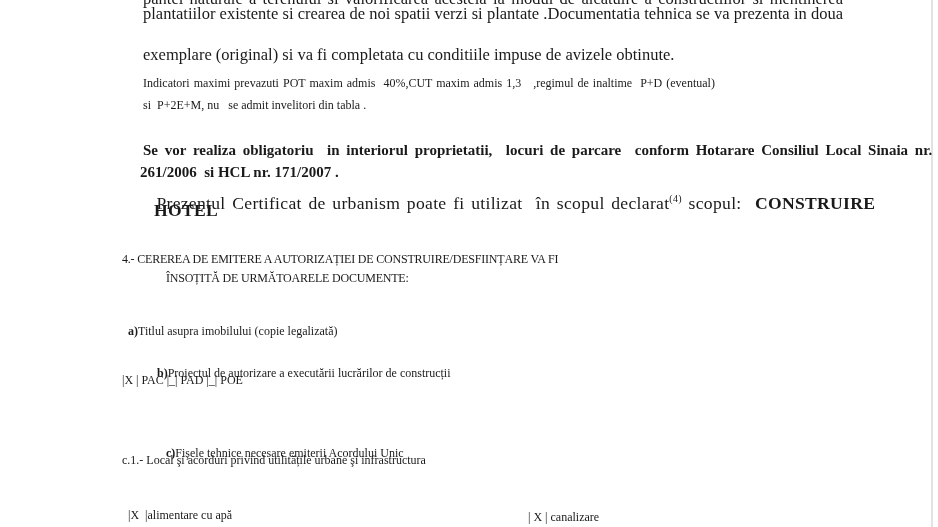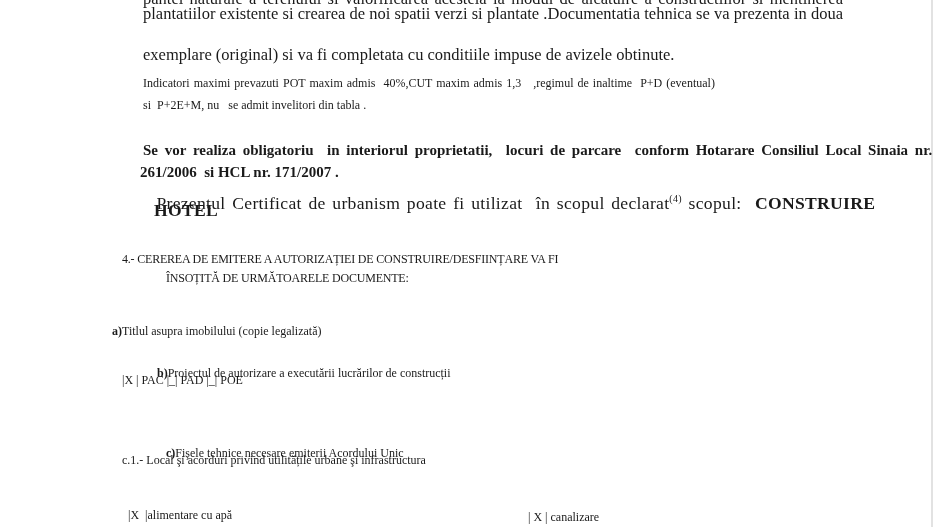--- a/index.html
+++ b/index.html
@@ -57,21 +57,21 @@
 <div class="line t13b" style="left:140px; top:148px;">261/2006  si HCL nr. 171/2007 .</div>
 
 <div class="line t17" style="left:143px; top:177px; word-spacing:2px;">
   <span>Prezentul Certificat de urbanism poate fi utilizat  în scopul declarat</span><sup>(4)</sup><span> scopul:  </span><span class="b">CONSTRUIRE</span>
 </div>
 <div class="line t17 b" style="left:154px; top:202px;">HOTEL</div>
 
 <div class="line t18" style="left:122px; top:253px; letter-spacing:-0.2px;">4.- CEREREA DE EMITERE A AUTORIZAȚIEI DE CONSTRUIRE/DESFIINȚARE VA FI</div>
 <div class="line t18" style="left:122px; top:272px; letter-spacing:-0.2px;margin-left:44px;">ÎNSOȚITĂ DE URMĂTOARELE DOCUMENTE:</div>
 
-<div class="line t18" style="left:106px; top:313px;">
+<div class="line t18" style="left:122px; top:313px;">
   <span class="b">a)</span><span>Titlul asupra imobilului (copie legalizată)</span>
 </div>
 
 <div class="line t18" style="left:151px; top:355px;">
   <span class="b">b)</span><span>Proiectul de autorizare a executării lucrărilor de construcții</span>
 </div>
 <div class="line t18" style="left:122px; top:374px;">|X | PAC |_| PAD |_| POE</div>
 
 <div class="line t18" style="left:160px; top:435px;">
   <span class="b">c)</span><span>Fişele tehnice necesare emiterii Acordului Unic</span>

